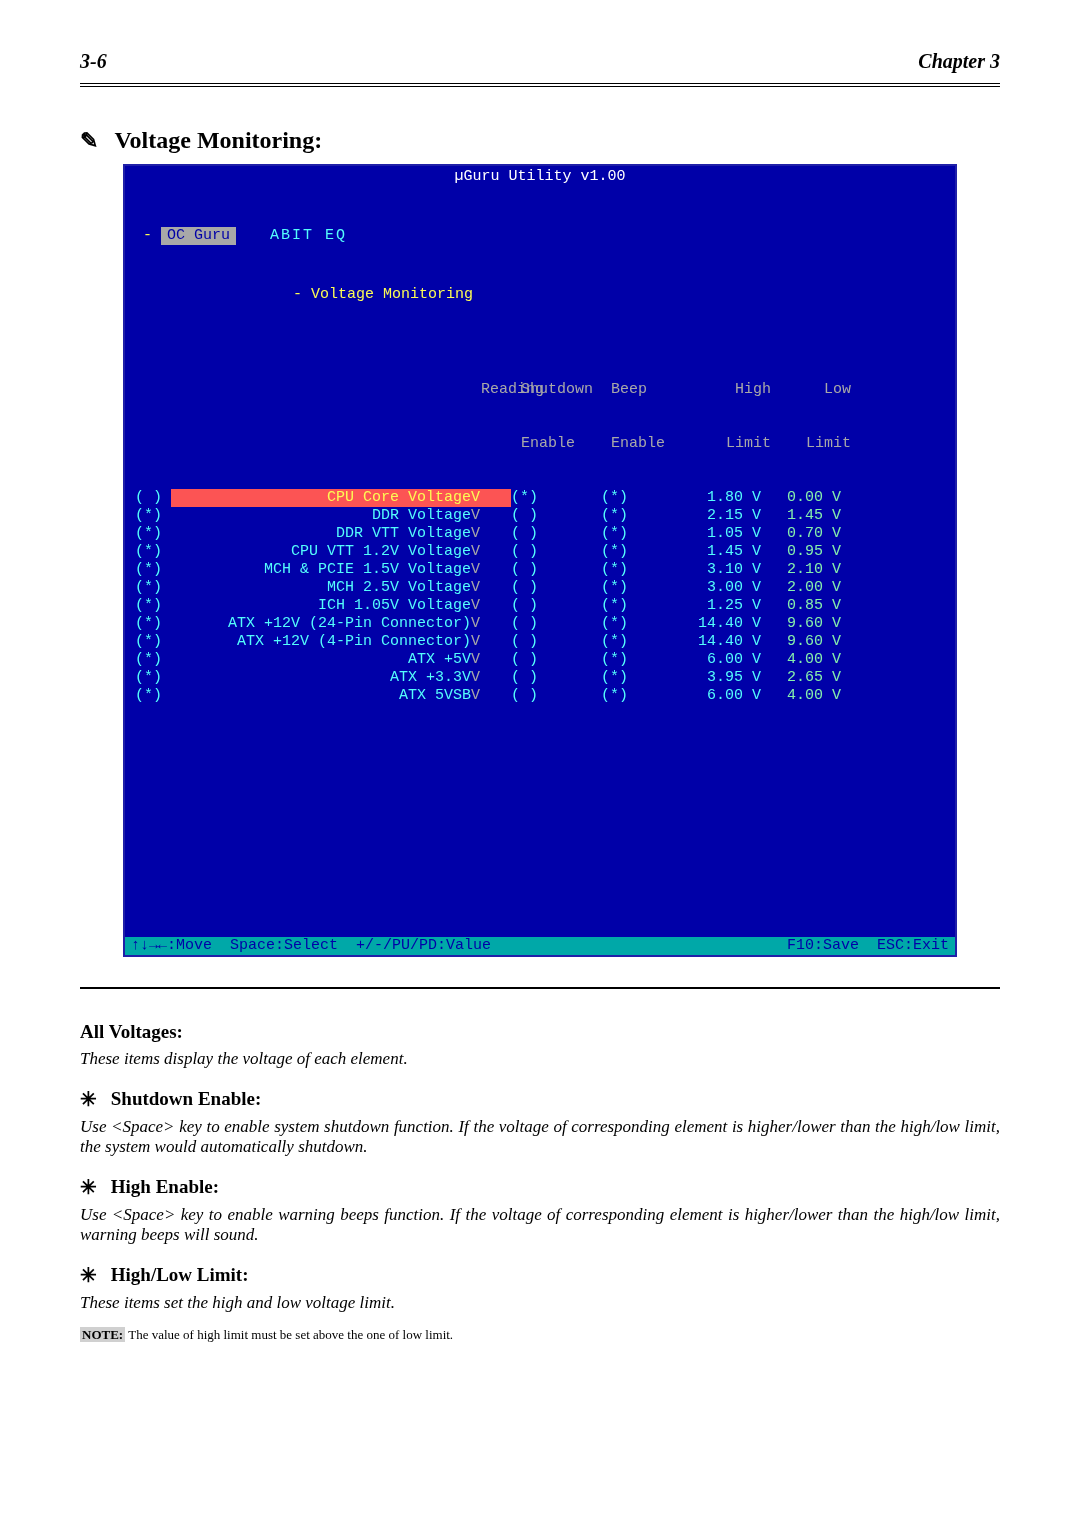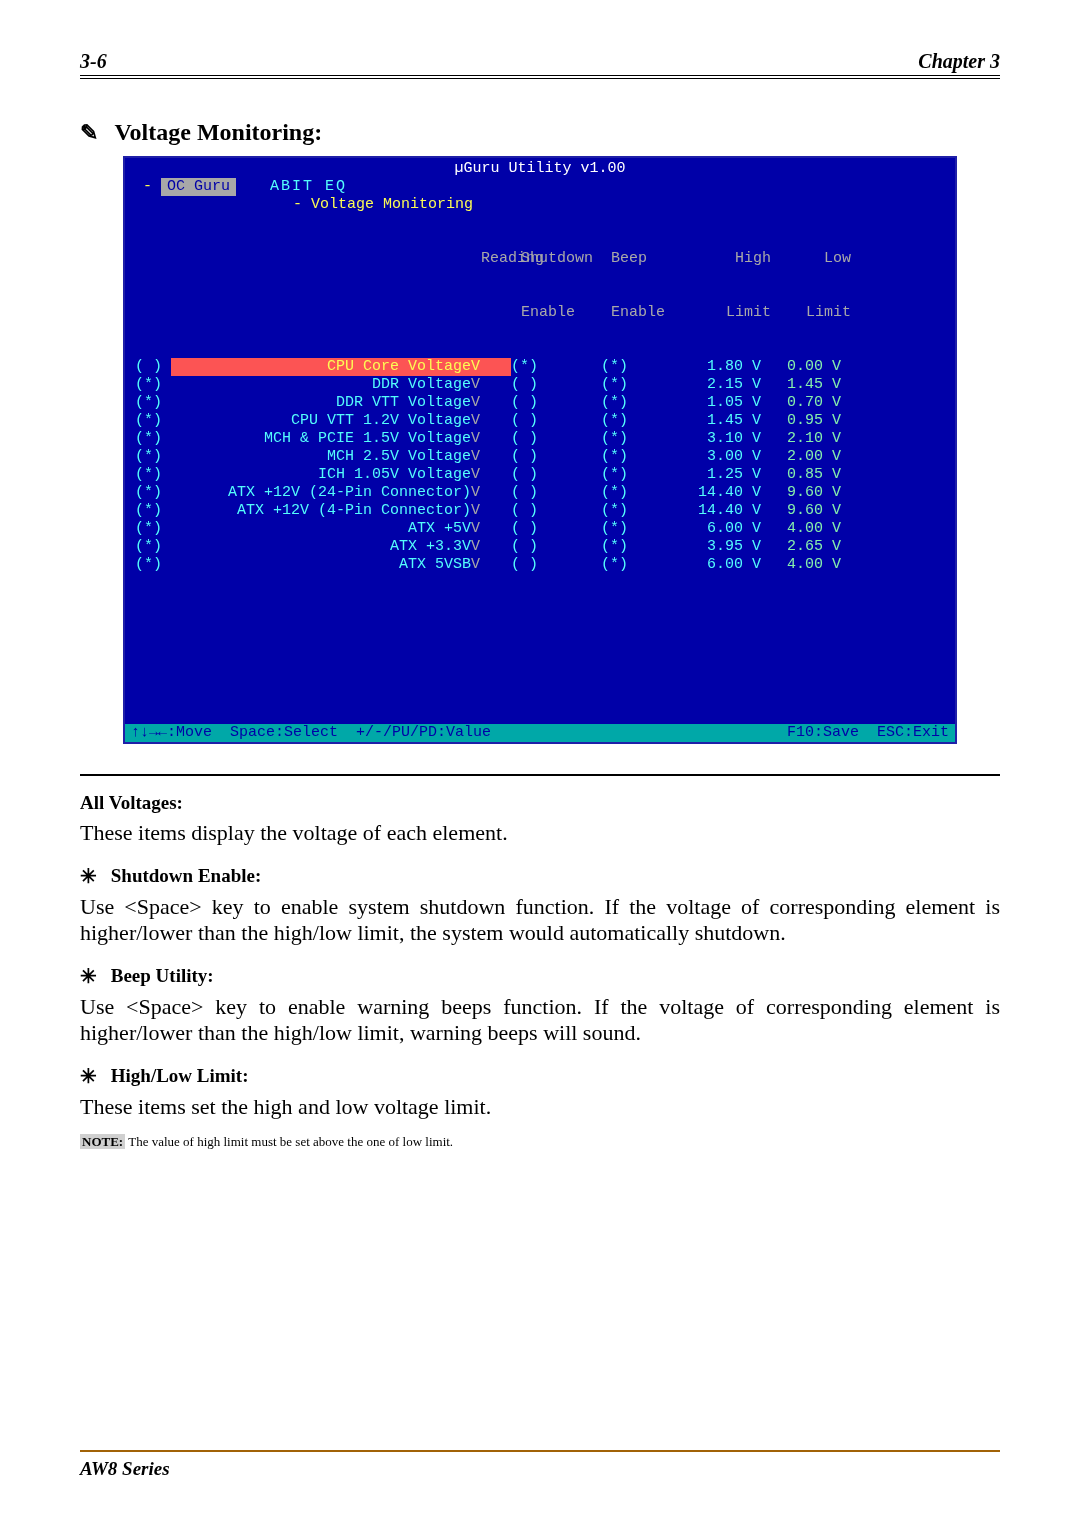--- a/index.html
+++ b/index.html
@@ -17,21 +17,21 @@
     min-height: 1529px;
     position: relative;
   }
   .hdr {
     display: flex;
     justify-content: space-between;
     font-style: italic;
     font-weight: bold;
     font-size: 20px;
     border-bottom: 4px double #000;
-    padding-bottom: 2px;
+    padding-bottom: 10px;
     margin-bottom: 40px;
   }
   .sec-title {
     font-size: 24px;
     font-weight: bold;
     display: flex;
     align-items: center;
     gap: 16px;
     margin-bottom: 10px;
   }
@@ -49,20 +49,21 @@
     background: #0000a8;
     color: #a8a8a8;
     font-family: "Courier New", monospace;
     font-size: 15px;
     line-height: 18px;
     white-space: pre;
     width: 830px;
     margin: 0 auto 20px auto;
     display: flex;
     flex-direction: column;
+    gap: 41px;
   }
   .term .titlebar {
     color: #ffffff;
     text-align: center;
     padding-top: 2px;
   }
   .term .tabrow {
     display: flex;
     align-items: center;
     padding: 0 10px;
@@ -118,26 +119,27 @@
   .term .headrow .c-read,
   .term .headrow .c-shut,
   .term .headrow .c-beep,
   .term .headrow .c-high,
   .term .headrow .c-low { color: #a8a8a8; }
   
   .top-rule { border-top: 2px solid #000; margin-top: 30px; }
   .h-sub {
     font-weight: bold;
     font-size: 19px;
-    margin-top: 16px;
+    margin-top: 32px;
   }
   .p-body {
-    font-size: 22px;
+    font-size: 17px;
     margin-top: 6px;
     text-align: justify;
+    font-style: italic;
   }
   .h-item {
     font-weight: bold;
     font-size: 19px;
     margin-top: 18px;
     display: flex;
     align-items: center;
     gap: 14px;
   }
   .star { font-size: 20px; }
@@ -215,21 +217,21 @@
   <div class="p-body">These items display the voltage of each element.</div>
 
   <div class="h-item">
     <span class="star">✳</span>
     <span>Shutdown Enable:</span>
   </div>
   <div class="p-body">Use &lt;Space&gt; key to enable system shutdown function. If the voltage of corresponding element is higher/lower than the high/low limit, the system would automatically shutdown.</div>
 
   <div class="h-item">
     <span class="star">✳</span>
-    <span>Beep Utility:</span>
+    <span>High Enable:</span>
   </div>
   <div class="p-body">Use &lt;Space&gt; key to enable warning beeps function. If the voltage of corresponding element is higher/lower than the high/low limit, warning beeps will sound.</div>
 
   <div class="h-item">
     <span class="star">✳</span>
     <span>High/Low Limit:</span>
   </div>
   <div class="p-body">These items set the high and low voltage limit.</div>
 
   <div class="note">

